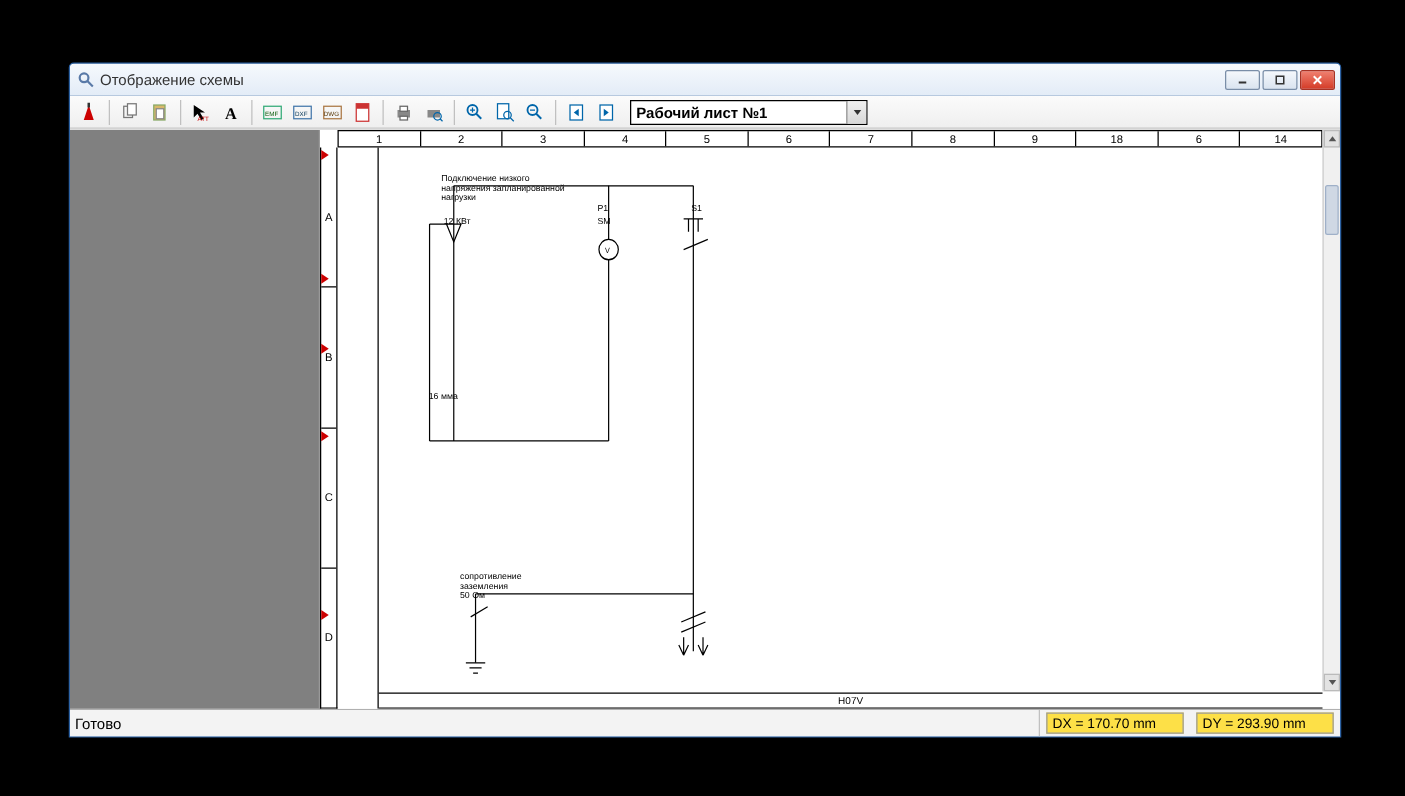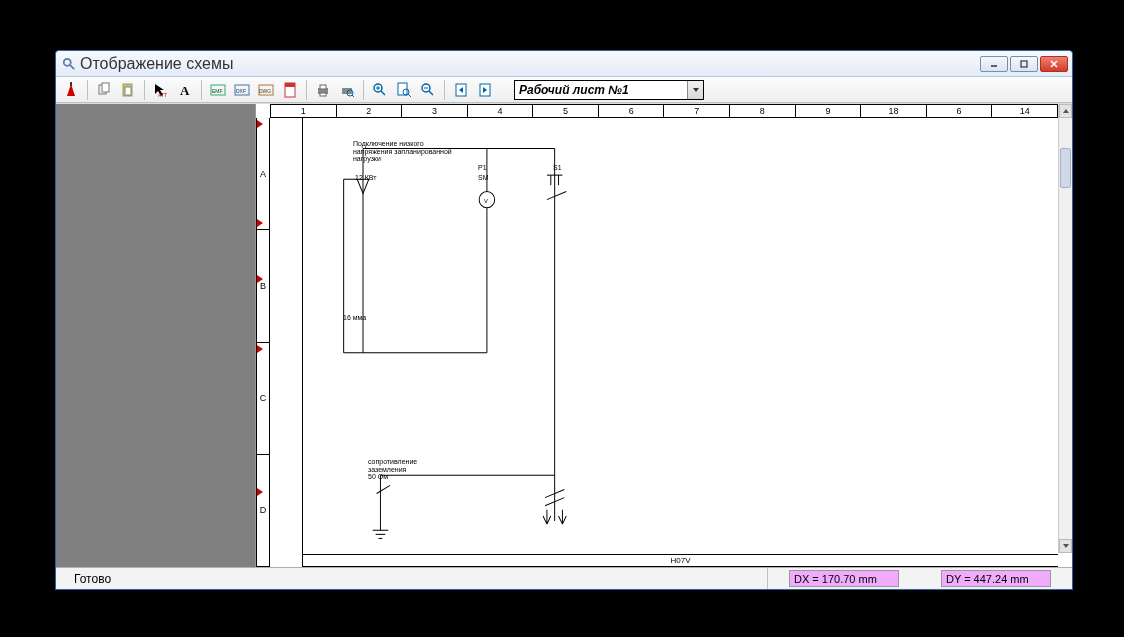--- a/index.html
+++ b/index.html
@@ -32,21 +32,21 @@
     align-items: center;
     padding: 0 4px 0 6px;
     border-radius: 4px 4px 0 0;
   }
   .titlebar .app-icon {
     width: 14px; height: 14px;
     margin-right: 4px;
   }
   .titlebar .title-text {
     flex: 1;
-    font-size: 16px;
+    font-size: 12px;
     color: #333;
   }
   .win-btns { display: flex; gap: 2px; }
   .win-btn {
     width: 28px; height: 16px;
     border-radius: 2px;
     border: 1px solid #7a8ea8;
     background: linear-gradient(#f5f8fc,#dae4f0);
     display:flex;align-items:center;justify-content:center;
   }
@@ -68,32 +68,31 @@
     border: 1px solid transparent;
     border-radius:2px;
   }
   .tsep {
     width:1px; height:20px;
     background:#c0c0c0;
     margin: 0 3px;
   }
   .tbtn svg { width:16px; height:16px; }
   .sheet-select {
-    margin-left: 16px;
+    margin-left: 6px;
     height: 20px;
     width: 190px;
     border: 1px solid #000;
     display:flex;
     align-items:center;
     padding: 0 4px;
     font-weight:bold;
     font-size:12px;
     position:relative;
     background:#fff;
-    font-style:italic;
   }
   .sheet-select .dd-arrow {
     position:absolute; right:0; top:0; bottom:0; width:16px;
     border-left:1px solid #888;
     background:linear-gradient(#f0f0f0,#d8d8d8);
     display:flex;align-items:center;justify-content:center;
   }
   
   .workspace {
     flex:1;
@@ -175,30 +174,30 @@
     height: 22px;
     border-top:1px solid #b0b0b0;
     background:#f3f3f3;
     display:flex;
     align-items:stretch;
     font-size:12px;
   }
   .statusbar .status-left {
     flex:1;
     display:flex;align-items:center;
-    padding-left:18px;
+    padding-left:4px;
     border-right:1px solid #c0c0c0;
   }
   .status-pane {
     width: 100px;
     border:1px solid #9a9a9a;
-    margin:2px 21px;
+    margin:2px 5px;
     padding: 0 4px;
     display:flex;align-items:center;
-    background:#f0abfc;
+    background:#fde047;
     font-size:11px;
   }
   .status-pane.w { width:110px;}
 </style>
 </head>
 <body>
 
 <div class="outer-frame">
 
   <div class="titlebar">
@@ -458,16 +457,16 @@
               <path d="M4 6 L1 2 L7 2 Z" fill="#555"></path>
             </svg>
         </div>
       </div>
     </div>
   </div>
 
   <div class="statusbar">
     <div class="status-left">Готово</div>
     <div class="status-pane w">DX = 170.70 mm</div>
-    <div class="status-pane w">DY = 447.24 mm</div>
+    <div class="status-pane w">DY = 293.90 mm</div>
   </div>
 
 </div>
 
 </body></html>

